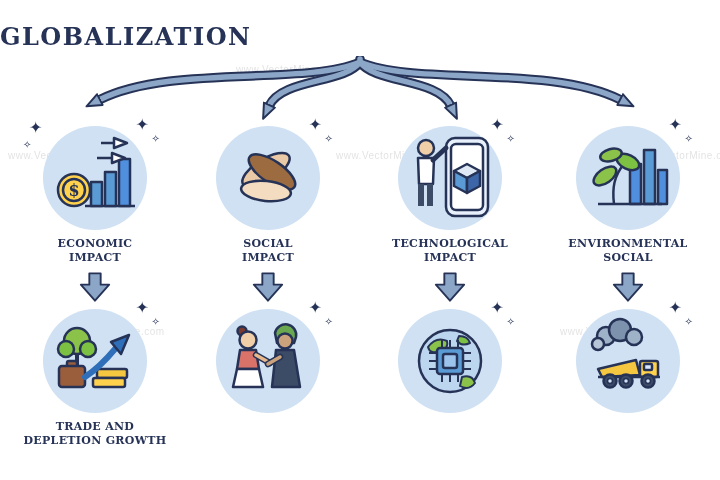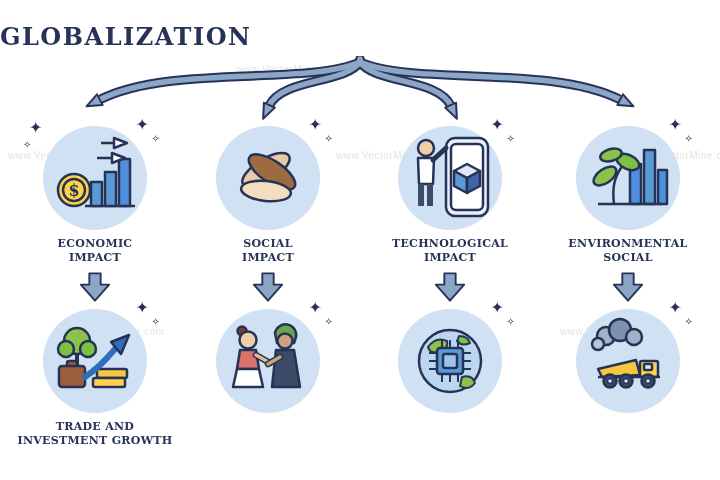--- a/index.html
+++ b/index.html
@@ -108,21 +108,21 @@
           <rect x="52" y="58" width="30" height="9" rx="2" fill="#f5c63f"></rect>
           <rect x="48" y="67" width="32" height="9" rx="2" fill="#ffd24d"></rect>
           <path d="M40,66 C52,58 60,50 70,38" stroke="#2f6fba" stroke-width="6" fill="none" stroke-linecap="round"></path>
           <path d="M84,24 L66,31 L76,43 Z" fill="#2f6fba"></path>
         </g>
       </svg>
       <span class="sp sp-big" style="top:-9px; right:-2px">✦</span>
       <span class="sp sp-sm" style="top:8px; right:-13px">✧</span>
     </div>
     <div class="label">TRADE AND
-INVESTMENT GROWTH</div>
+DEPLETION GROWTH</div>
   </div>
 
   <div class="column col-1">
     <div class="circle-wrap">
       <svg class="icon-svg" width="100" height="100" viewBox="0 0 100 100">
         <g stroke="#263357" stroke-width="2.5" stroke-linejoin="round">
           <ellipse cx="48" cy="42" rx="27" ry="11" transform="rotate(-32 48 42)" fill="#e9c9a6"></ellipse>
           <ellipse cx="54" cy="44" rx="27" ry="11" transform="rotate(34 54 44)" fill="#9c6b3f"></ellipse>
           <ellipse cx="48" cy="63" rx="25" ry="10" transform="rotate(6 48 63)" fill="#f3dcc0"></ellipse>
         </g>

